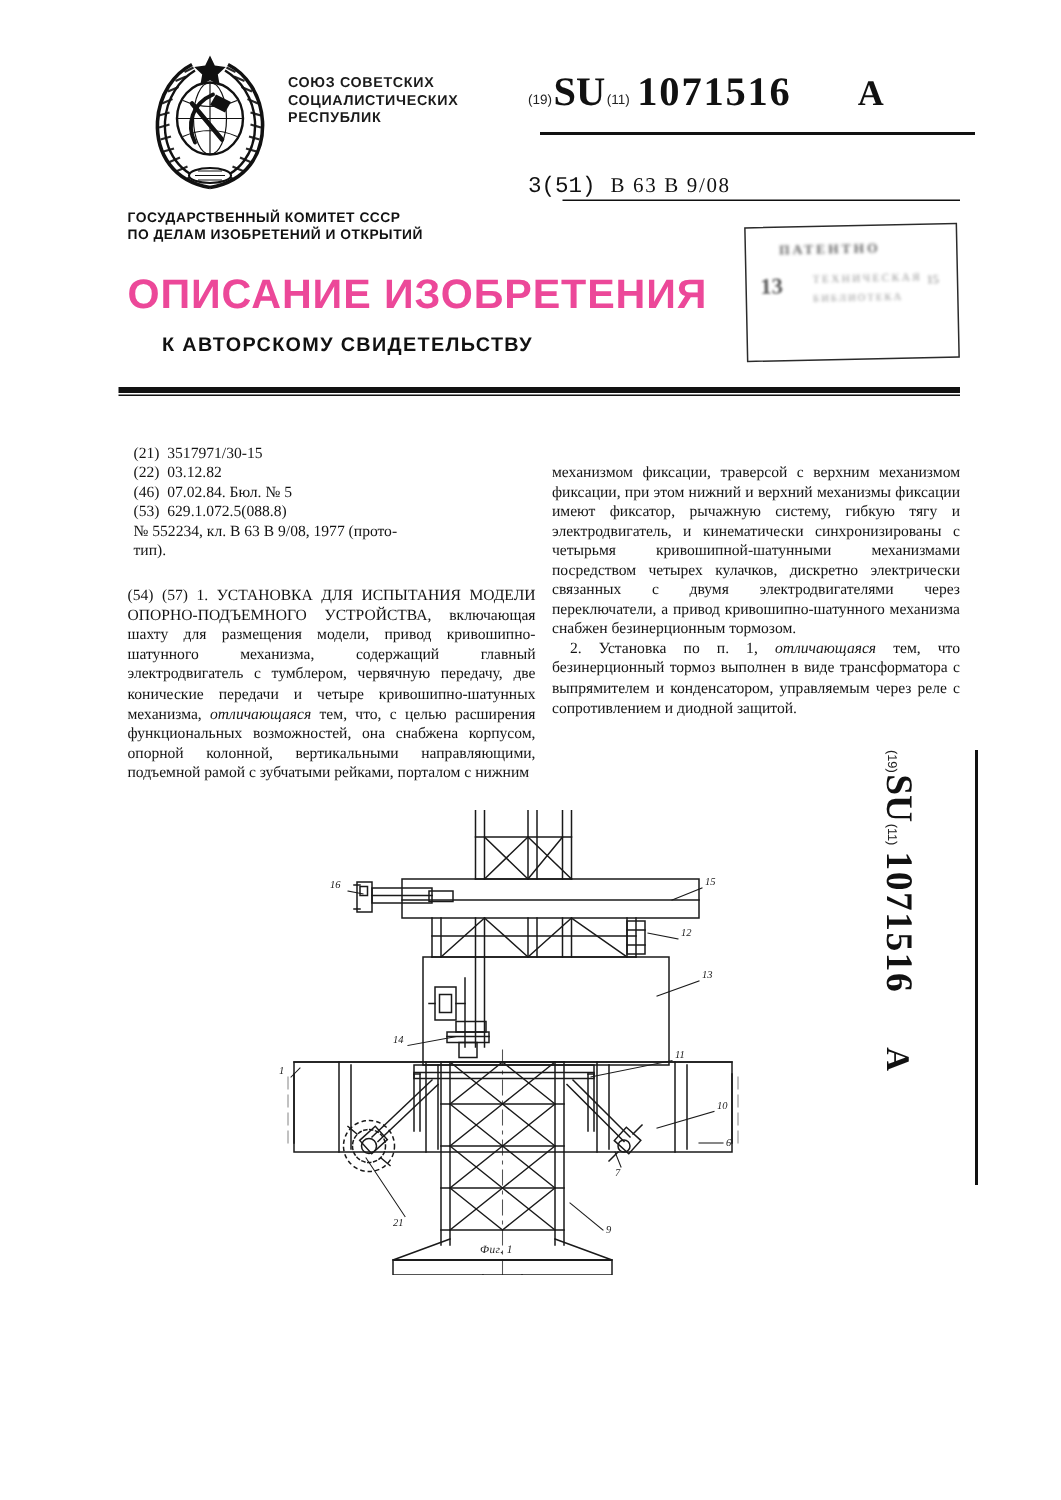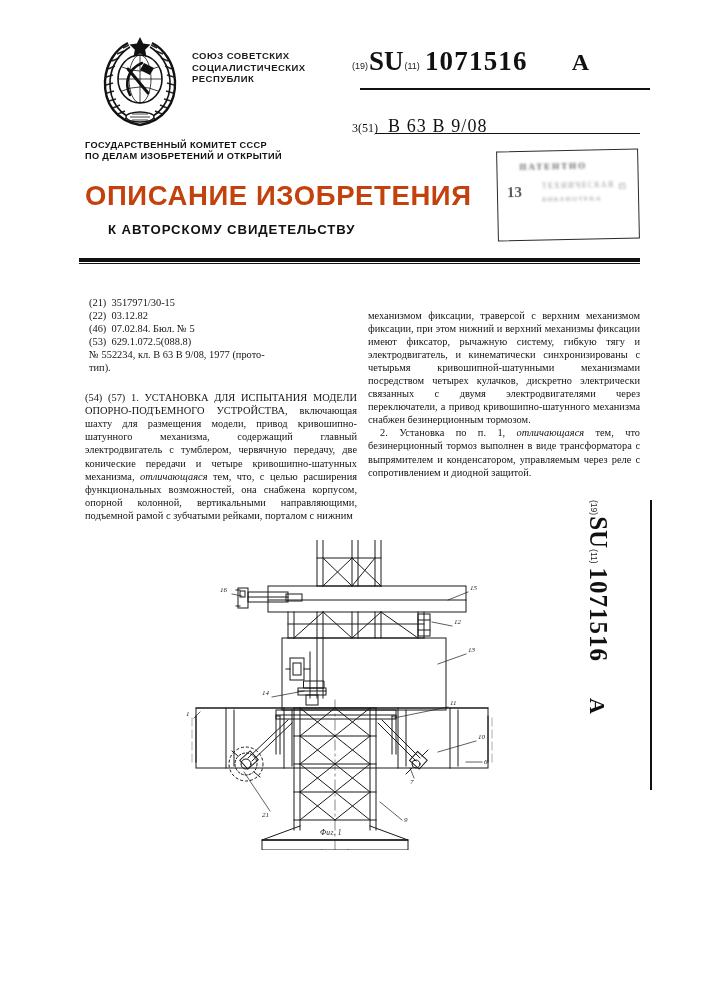--- a/index.html
+++ b/index.html
@@ -45,35 +45,35 @@
   .kindcode{
     font-family:"Liberation Serif", serif;font-size:24px;font-weight:bold;
     margin-left:44px;
   }
   .ruleA{position:absolute;left:360px;top:88px;width:290px;height:2px;background:#111;}
 
   .ipcline{
     position:absolute;left:352px;top:116px;white-space:nowrap;
     font-family:"Liberation Serif", serif;font-size:11px;
   }
-  .ipcline .pfx{font-size:12px;}
-  .ipc{font-size:18px;margin-left:10px;letter-spacing:1.1px;}
+  .ipcline .pfx{font-size:15px;font-family:Liberation Mono, monospace;}
+  .ipc{font-size:14px;margin-left:10px;letter-spacing:1.1px;}
   .ruleB{position:absolute;left:375px;top:133px;width:265px;height:1.4px;background:#111;}
 
   .committee{
     position:absolute;left:85px;top:140px;
     font-family:"Liberation Sans", sans-serif;
     font-weight:bold;font-size:9.2px;line-height:11.4px;letter-spacing:0.35px;
   }
 
   .bigtitle{
     position:absolute;left:85px;top:180px;
     font-family:"Liberation Sans", sans-serif;
     font-weight:bold;font-size:27.5px;letter-spacing:0.6px;
-    color:#c2410c;
+    color:#ec4899;
   }
   .subtitle{
     position:absolute;left:85px;top:222px;
     font-family:"Liberation Sans", sans-serif;
     font-weight:bold;font-size:13.2px;letter-spacing:0.9px;padding-left:23px;
   }
 
   
   .stamp{
     position:absolute;left:497px;top:150px;width:140px;height:88px;

